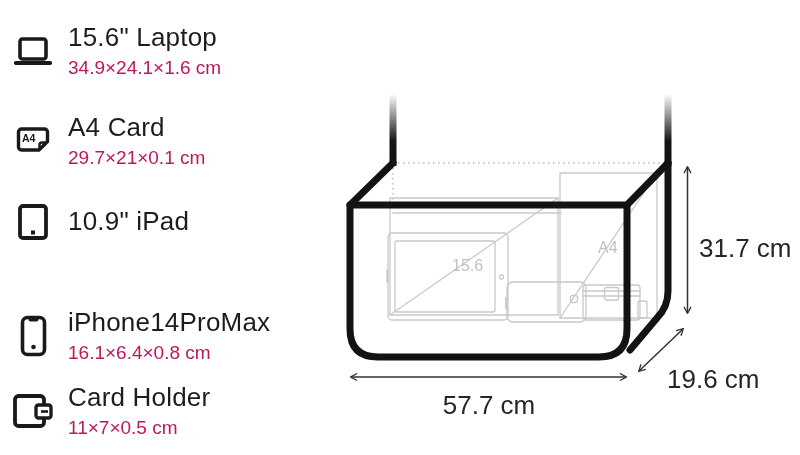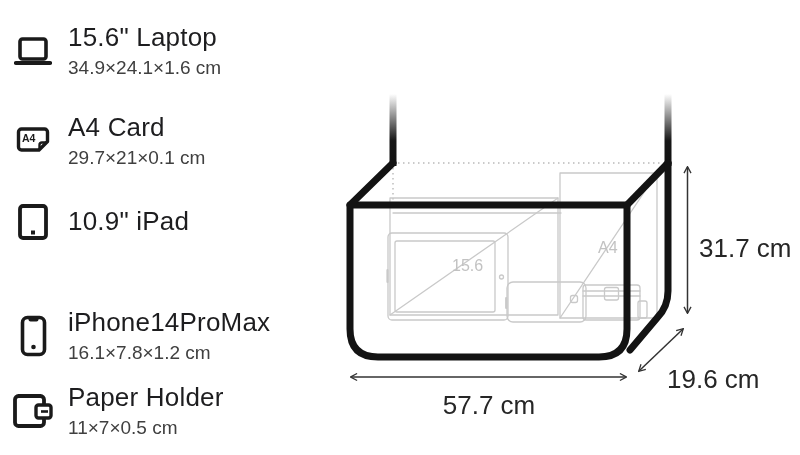--- a/index.html
+++ b/index.html
@@ -5,21 +5,21 @@
   html,body{margin:0;padding:0;background:#ffffff;}
   .stage{
     position:relative;width:800px;height:455px;background:#ffffff;overflow:hidden;
     font-family:"Liberation Sans",sans-serif;
   }
   .items{position:absolute;left:0;top:0;width:330px;height:455px;}
   .item{position:absolute;left:10px;display:flex;align-items:center;gap:12px;}
   .icon-box{width:46px;display:flex;justify-content:center;align-items:center;flex:0 0 46px;}
   .item-text{display:flex;flex-direction:column;}
   .item-name{font-size:26px;color:#1d1d1f;line-height:1.15;letter-spacing:.2px;}
-  .item-dims{font-size:19px;color:#404040;margin-top:5px;line-height:1.1;}
+  .item-dims{font-size:19px;color:#be185d;margin-top:5px;line-height:1.1;}
   svg{display:block;}
   .scene{position:absolute;left:0;top:0;}
   .dim-label{font-size:26px;fill:#262626;}
   .inner-label{font-size:16px;fill:#c2c2c2;}
 </style>
 </head>
 <body>
 
 <div class="stage">
 
@@ -67,34 +67,34 @@
     <div class="item" style="top:308px">
       <div class="icon-box">
         <svg width="27" height="42" viewBox="0 0 27 42">
           <rect x="2.5" y="2.5" width="22" height="37" rx="5" fill="none" stroke="#1a1a1a" stroke-width="3.6"></rect>
           <path d="M8.5 3.2 h10 v1.3 a2 2 0 0 1 -2 2 h-6 a2 2 0 0 1 -2 -2 z" fill="#1a1a1a"></path>
           <circle cx="13.5" cy="32" r="2.3" fill="#1a1a1a"></circle>
         </svg>
       </div>
       <div class="item-text">
         <div class="item-name">iPhone14ProMax</div>
-        <div class="item-dims">16.1×7.8×1.2 cm</div>
+        <div class="item-dims">16.1×6.4×0.8 cm</div>
       </div>
     </div>
 
     <div class="item" style="top:383px">
       <div class="icon-box">
         <svg width="42" height="38" viewBox="0 0 42 38">
           <rect x="3" y="4" width="29" height="30" rx="3.5" fill="none" stroke="#1a1a1a" stroke-width="3.8"></rect>
           <rect x="24" y="13" width="15" height="13" rx="2.5" fill="#ffffff" stroke="#1a1a1a" stroke-width="3.4"></rect>
           <line x1="29" y1="19.5" x2="36" y2="19.5" stroke="#1a1a1a" stroke-width="2.6"></line>
         </svg>
       </div>
       <div class="item-text">
-        <div class="item-name">Paper Holder</div>
+        <div class="item-name">Card Holder</div>
         <div class="item-dims">11×7×0.5 cm</div>
       </div>
     </div>
   </div>
 
   <svg class="scene" width="800" height="455" viewBox="0 0 800 455">
     <defs>
       <linearGradient id="strapFade" x1="0" y1="0" x2="0" y2="1">
         <stop offset="0" stop-color="#ffffff"></stop>
         <stop offset="0.65" stop-color="#161616"></stop>

